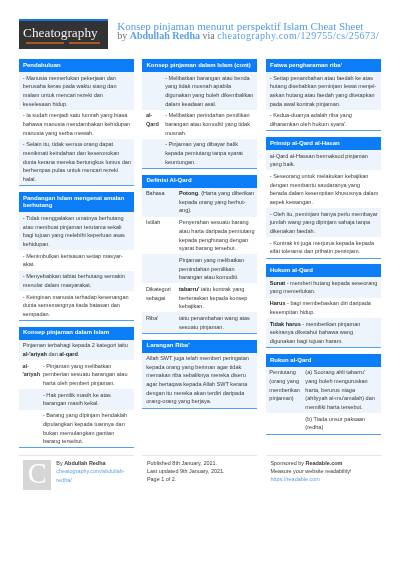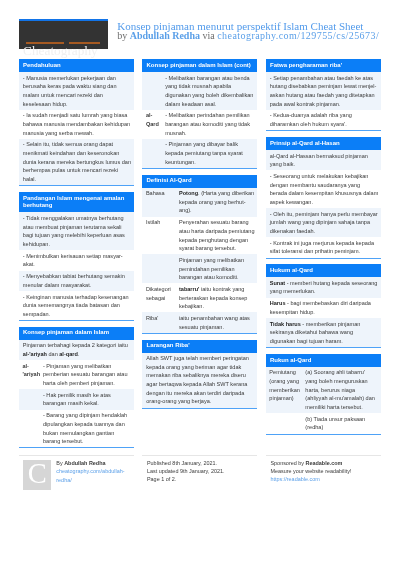--- a/index.html
+++ b/index.html
@@ -11,21 +11,21 @@
     font-family:"Liberation Sans", sans-serif;
     -webkit-font-smoothing: antialiased;
     overflow:hidden;
   }
   .page { position:relative; width:400px; height:566px; }
 
   
   .hdr { position:absolute; left:18.9px; top:18.9px; width:362px; height:34px; }
   .logo { position:absolute; left:0; top:0; width:88.9px; height:30px;
           background:#333333; border-top:2.1px solid #1274e8; }
-  .logo-text { position:absolute; left:0; top:22px; width:83px; text-align:center;
+  .logo-text { position:absolute; left:0; top:4px; width:83px; text-align:center;
     font-family:"Liberation Serif", serif; font-size:13.3px; line-height:15px; color:#f0f0f0; letter-spacing:0.0px; }
   .logo-rule { position:absolute; left:6.8px; top:21.0px; width:74.6px; height:1.9px; background:#a65a22; }
   .logo-rule2 { position:absolute; left:44.9px; top:21.0px; width:5.4px; height:1.9px; background:#333333; }
 
   .hdr-txt { position:absolute; left:98.3px; top:2.6px; }
   .hdr-title { font-family:"Liberation Serif", serif; font-size:11px; color:#539beb; font-weight:400; line-height:11px; white-space:nowrap;}
   .hdr-sub { font-family:"Liberation Serif", serif; font-size:10px; color:#6d6d6d; line-height:8.2px; white-space:nowrap; margin-top:0.0px;}
   .hdr-sub b { font-weight:700; color:#5a9fe8; }
   .hdr-sub a.src { color:#5a9fe8; text-decoration:none; letter-spacing:0.44px; }
 

